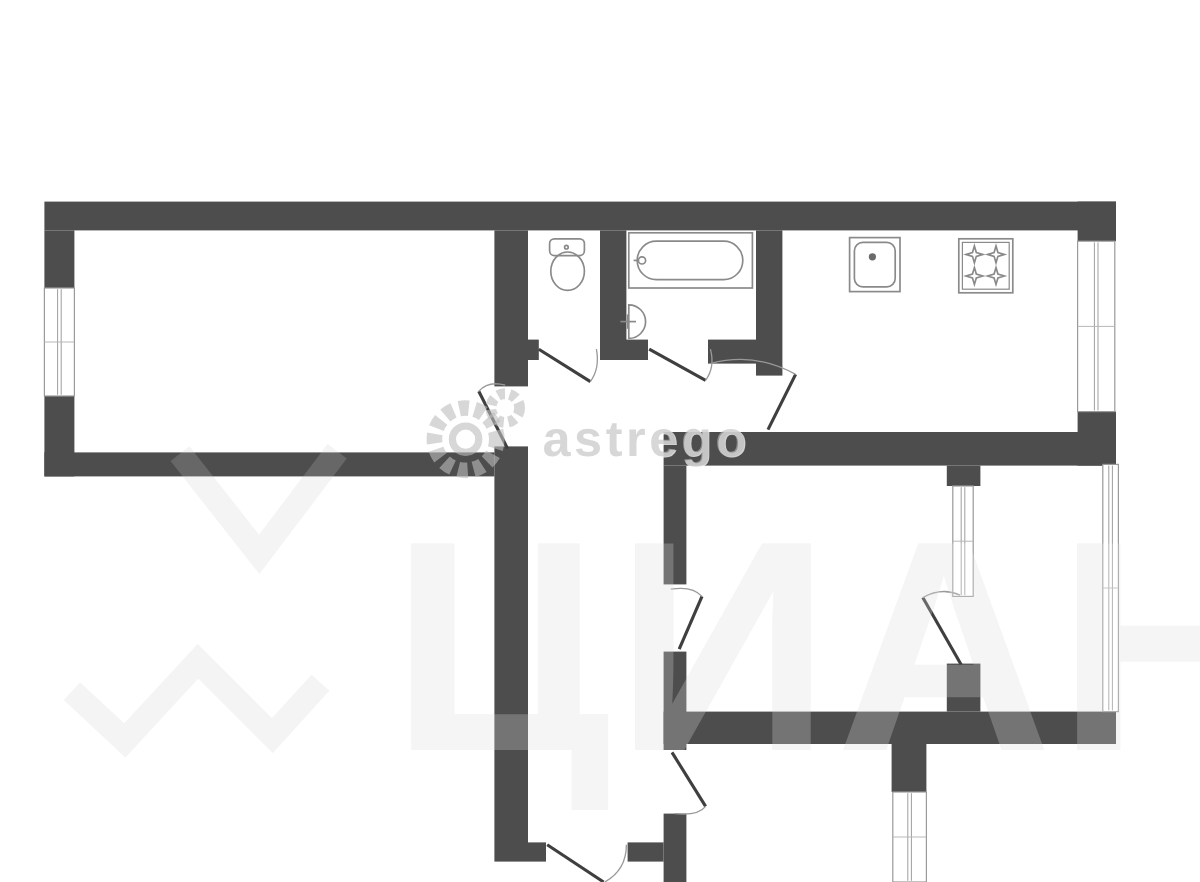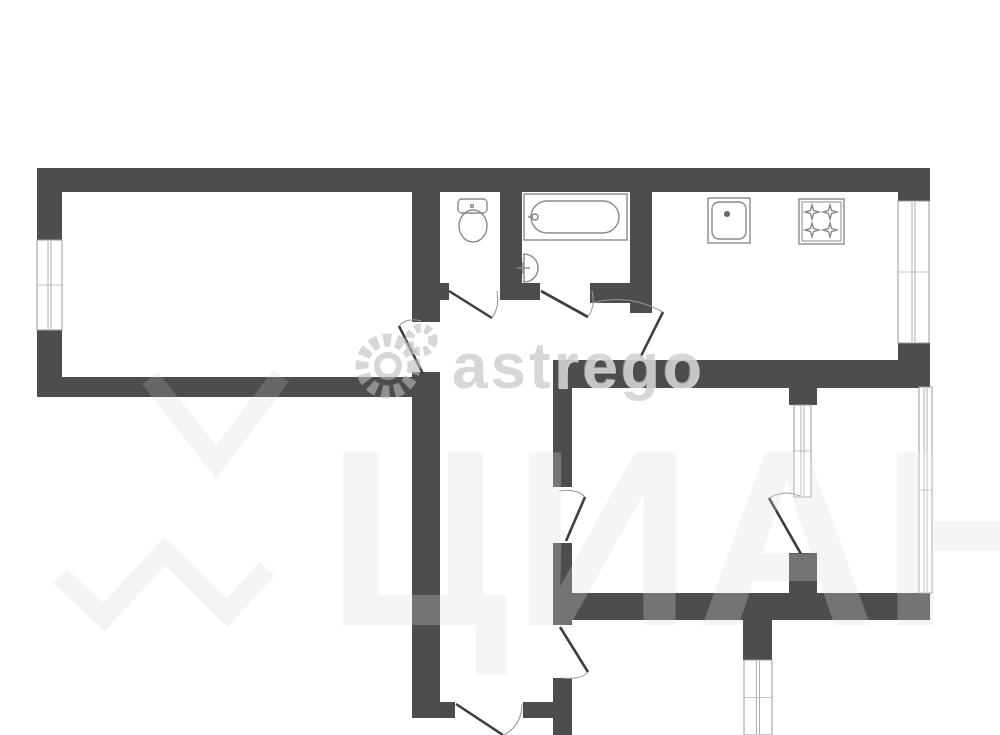--- a/index.html
+++ b/index.html
@@ -15,21 +15,21 @@
     font-size:250px;line-height:1;letter-spacing:4px;white-space:nowrap;
   }
   .cian-under{color:#f2f2f2;}
   .cian-over{color:rgba(255,255,255,0.22);}
   .astrego{
     position:absolute;left:346px;top:318px;height:96px;
     display:flex;align-items:center;
     color:rgba(188,188,188,0.60);
   }
   .astrego .txt{
-    font-size:64px;font-weight:bold;letter-spacing:3px;margin-left:10px;
+    font-size:42px;font-weight:bold;letter-spacing:3px;margin-left:10px;
     text-shadow:1px 1px 0 rgba(255,255,255,0.75);
   }
 </style>
 </head>
 <body>
 
 <div class="canvas">
 
   <div class="layer">
     <div class="cian cian-under">ЦИАН</div>

